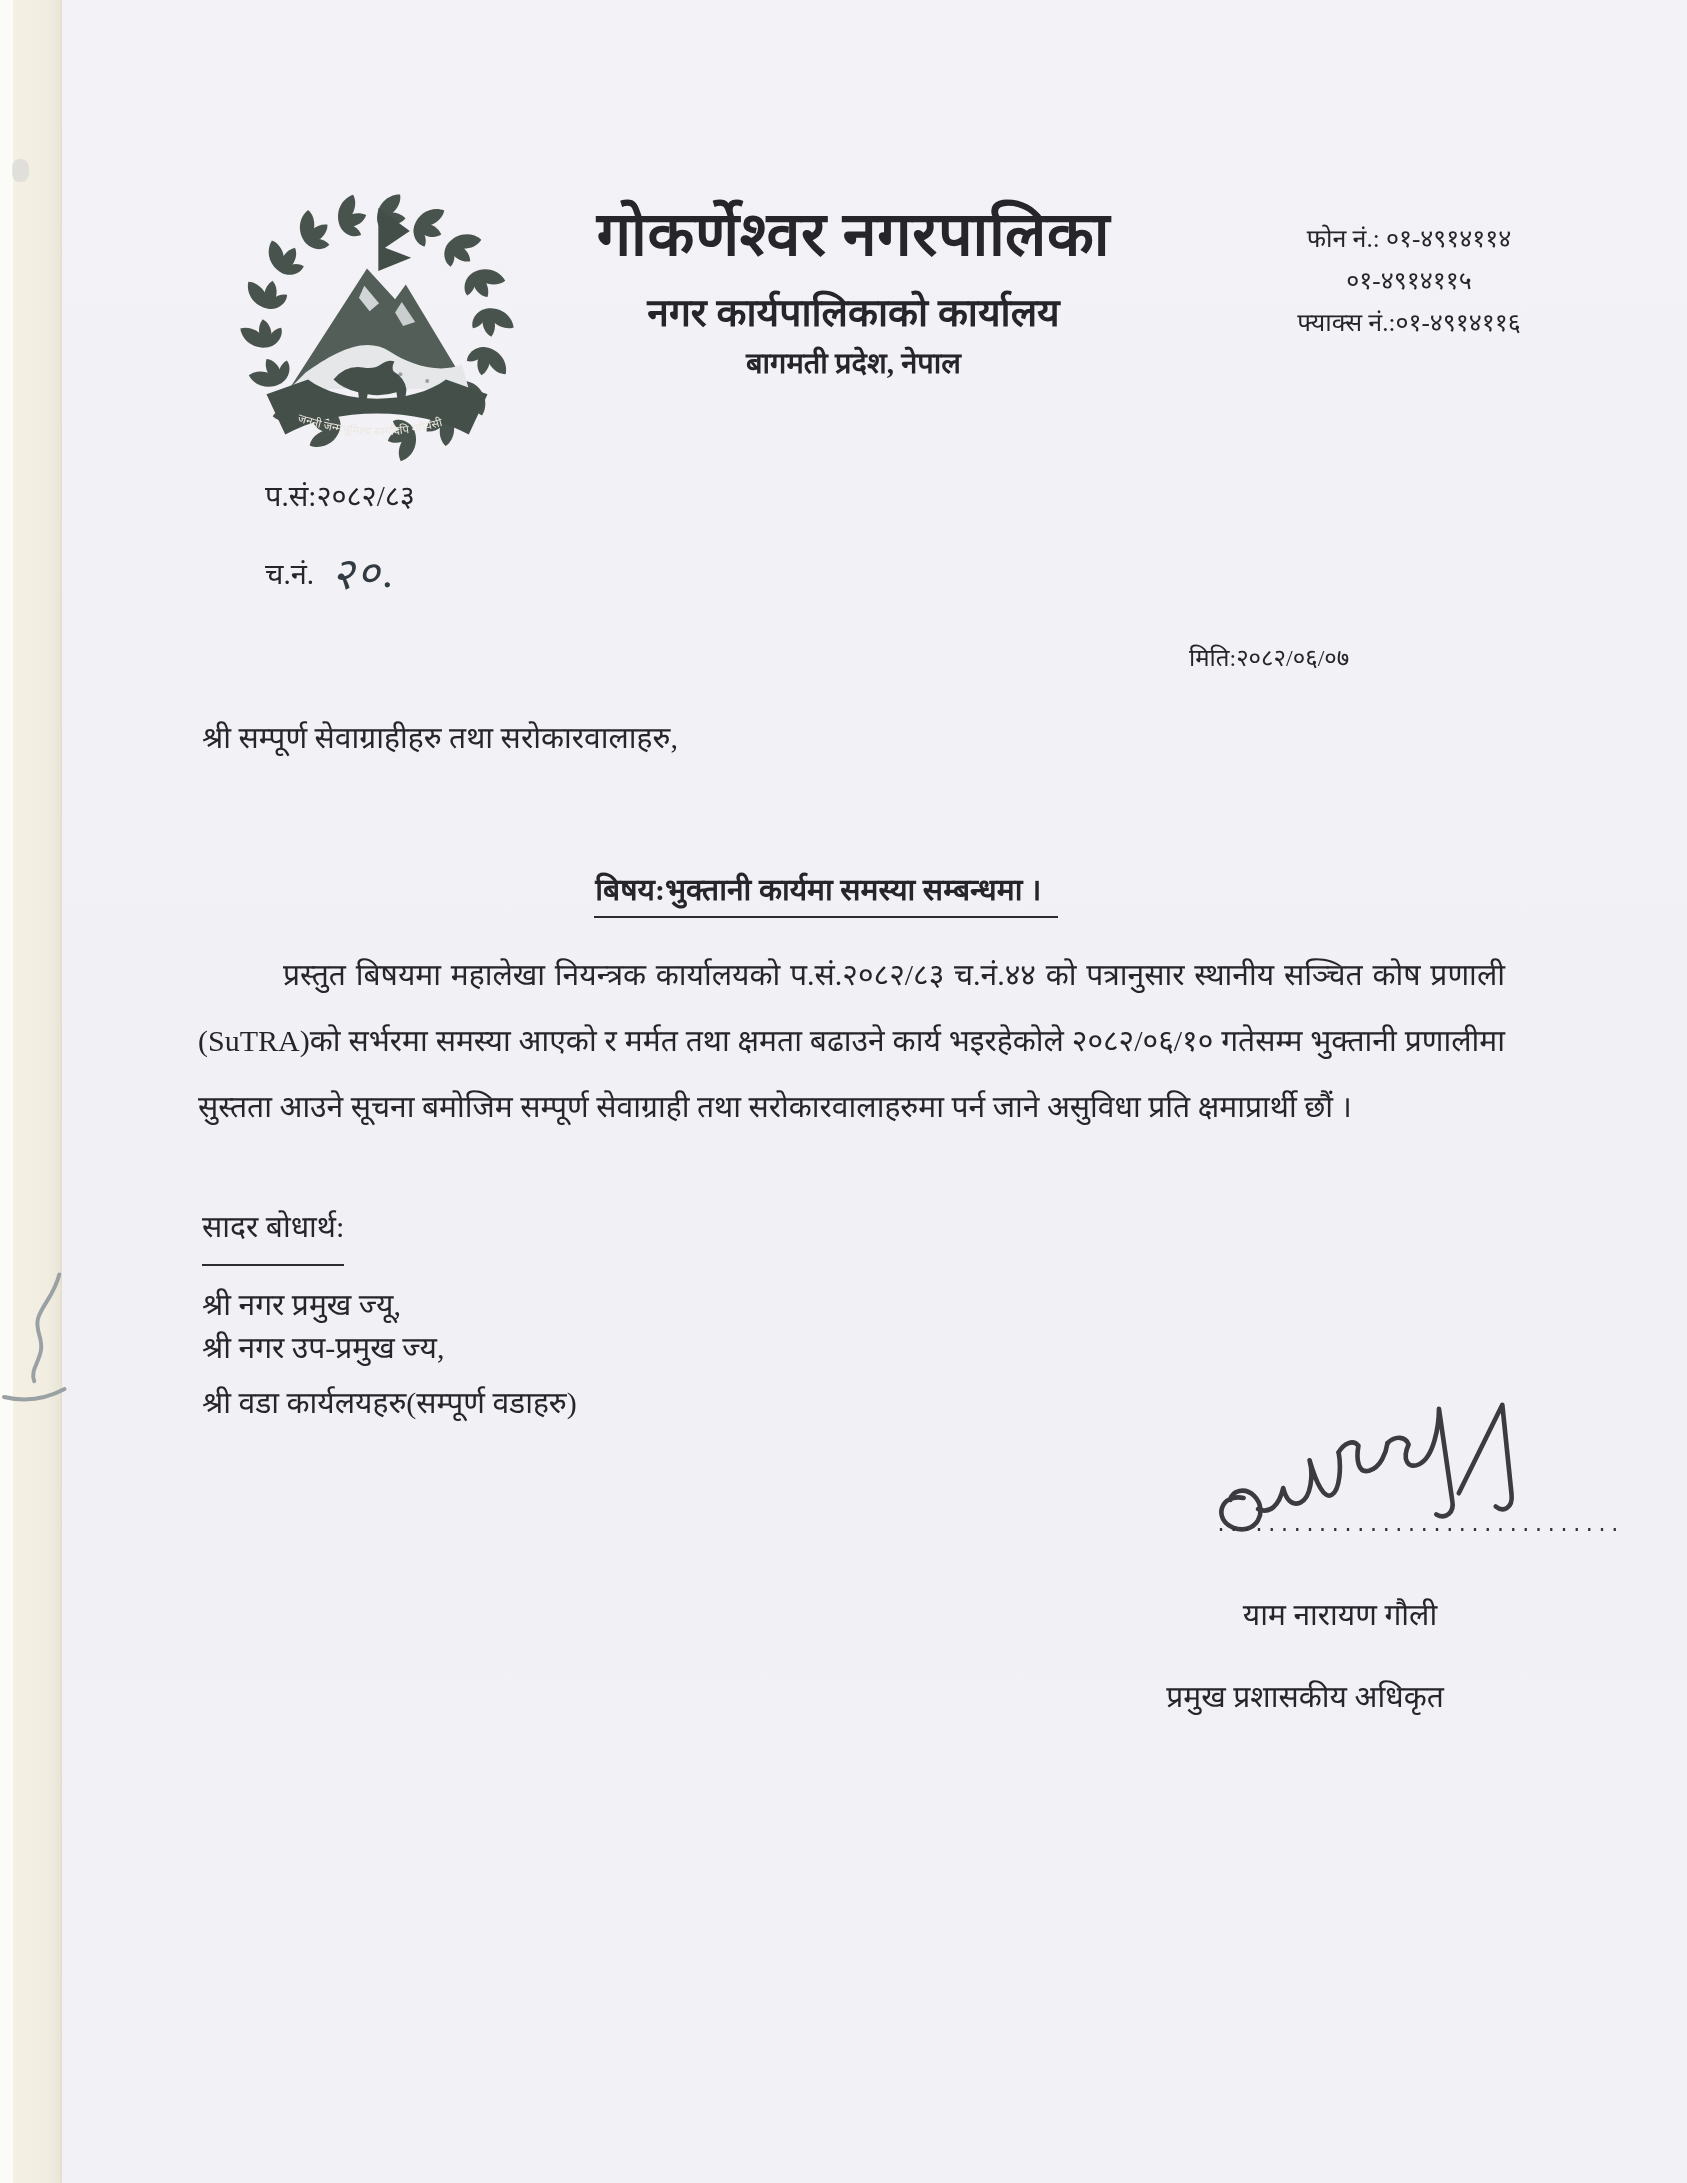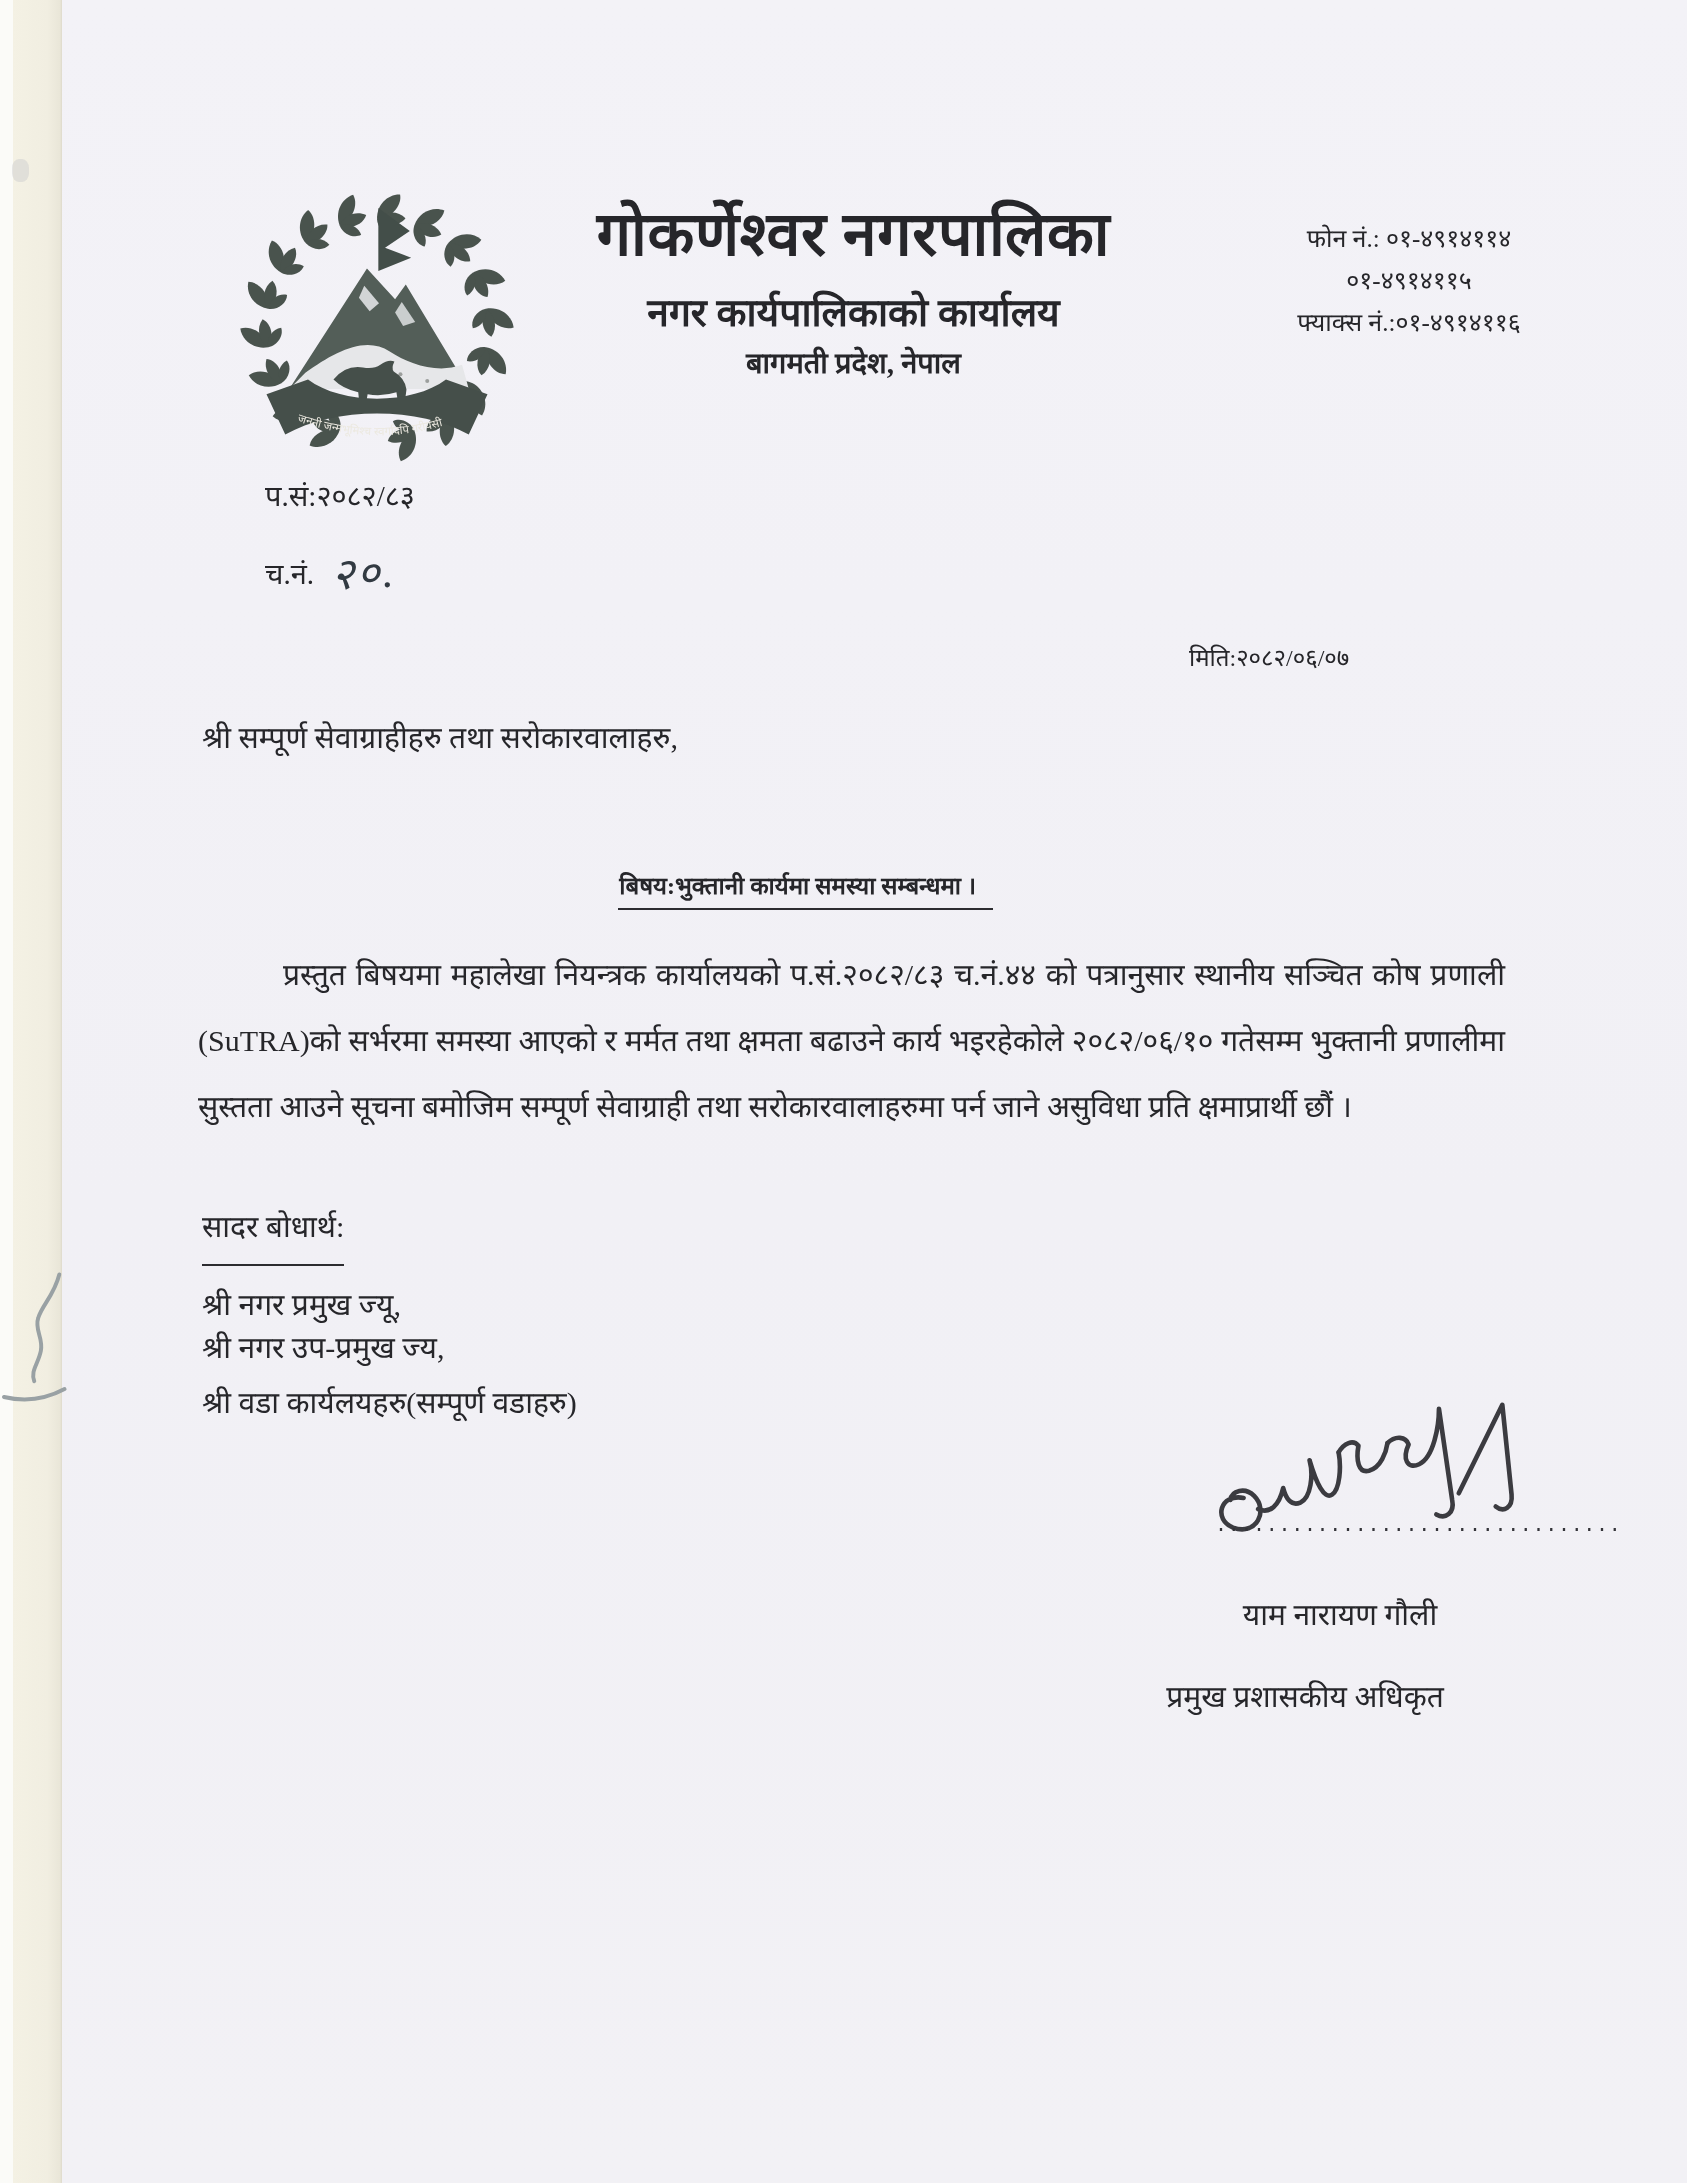--- a/index.html
+++ b/index.html
@@ -25,22 +25,22 @@
   .h-loc{font-size:36px;margin-top:26.5px;}
   .h-prov{font-size:29px;margin-top:17px;}
   
   .phone-block{position:absolute;left:1270px;top:218px;width:278px;text-align:center;font-size:25px;line-height:1.68;}
   
   .ref-no{position:absolute;left:265px;top:475px;font-size:29px;}
   .disp-row{position:absolute;left:265px;top:537px;font-size:29px;}
   .disp-hand{display:inline-block;font-size:44px;font-style:italic;color:#323a42;transform:rotate(-3deg) translateY(4px);margin-left:9.3px;letter-spacing:2.6px;}
   .date-line{position:absolute;left:1189px;top:640px;font-size:24px;}
   .recipient{position:absolute;left:202px;top:716px;font-size:30px;}
-  .subject{position:absolute;left:594px;top:868px;font-size:24px;font-weight:600;
-    border-bottom:2.6px solid #2c2c30;padding:0 17px 6.6px 1.3px;margin-left:24px;}
+  .subject{position:absolute;left:594px;top:868px;font-size:30px;font-weight:600;
+    border-bottom:2.6px solid #2c2c30;padding:0 17px 6.6px 1.3px;}
   .body-par{position:absolute;left:198px;top:942px;width:1307px;font-size:30px;line-height:66px;
     text-align:justify;text-indent:85px;}
   .cc-head{position:absolute;left:202px;top:1205px;font-size:30px;
     border-bottom:2.6px solid #2c2c30;padding-bottom:18px;}
   .cc-item{position:absolute;left:202px;font-size:30px;}
   .cc-1{top:1283px;text-align:right;} .cc-2{top:1326px;} .cc-3{top:1381px;}
   
   .sig{position:absolute;left:1197px;top:1389px;width:344px;height:165px;}
   .sig-dots{position:absolute;left:1215px;top:1514px;font-size:20px;letter-spacing:0.7px;color:#333338;font-family:"Liberation Mono","DejaVu Sans Mono",monospace;}
   .sig-name{position:absolute;left:1125px;top:1593px;width:430px;text-align:center;font-size:30px;}

